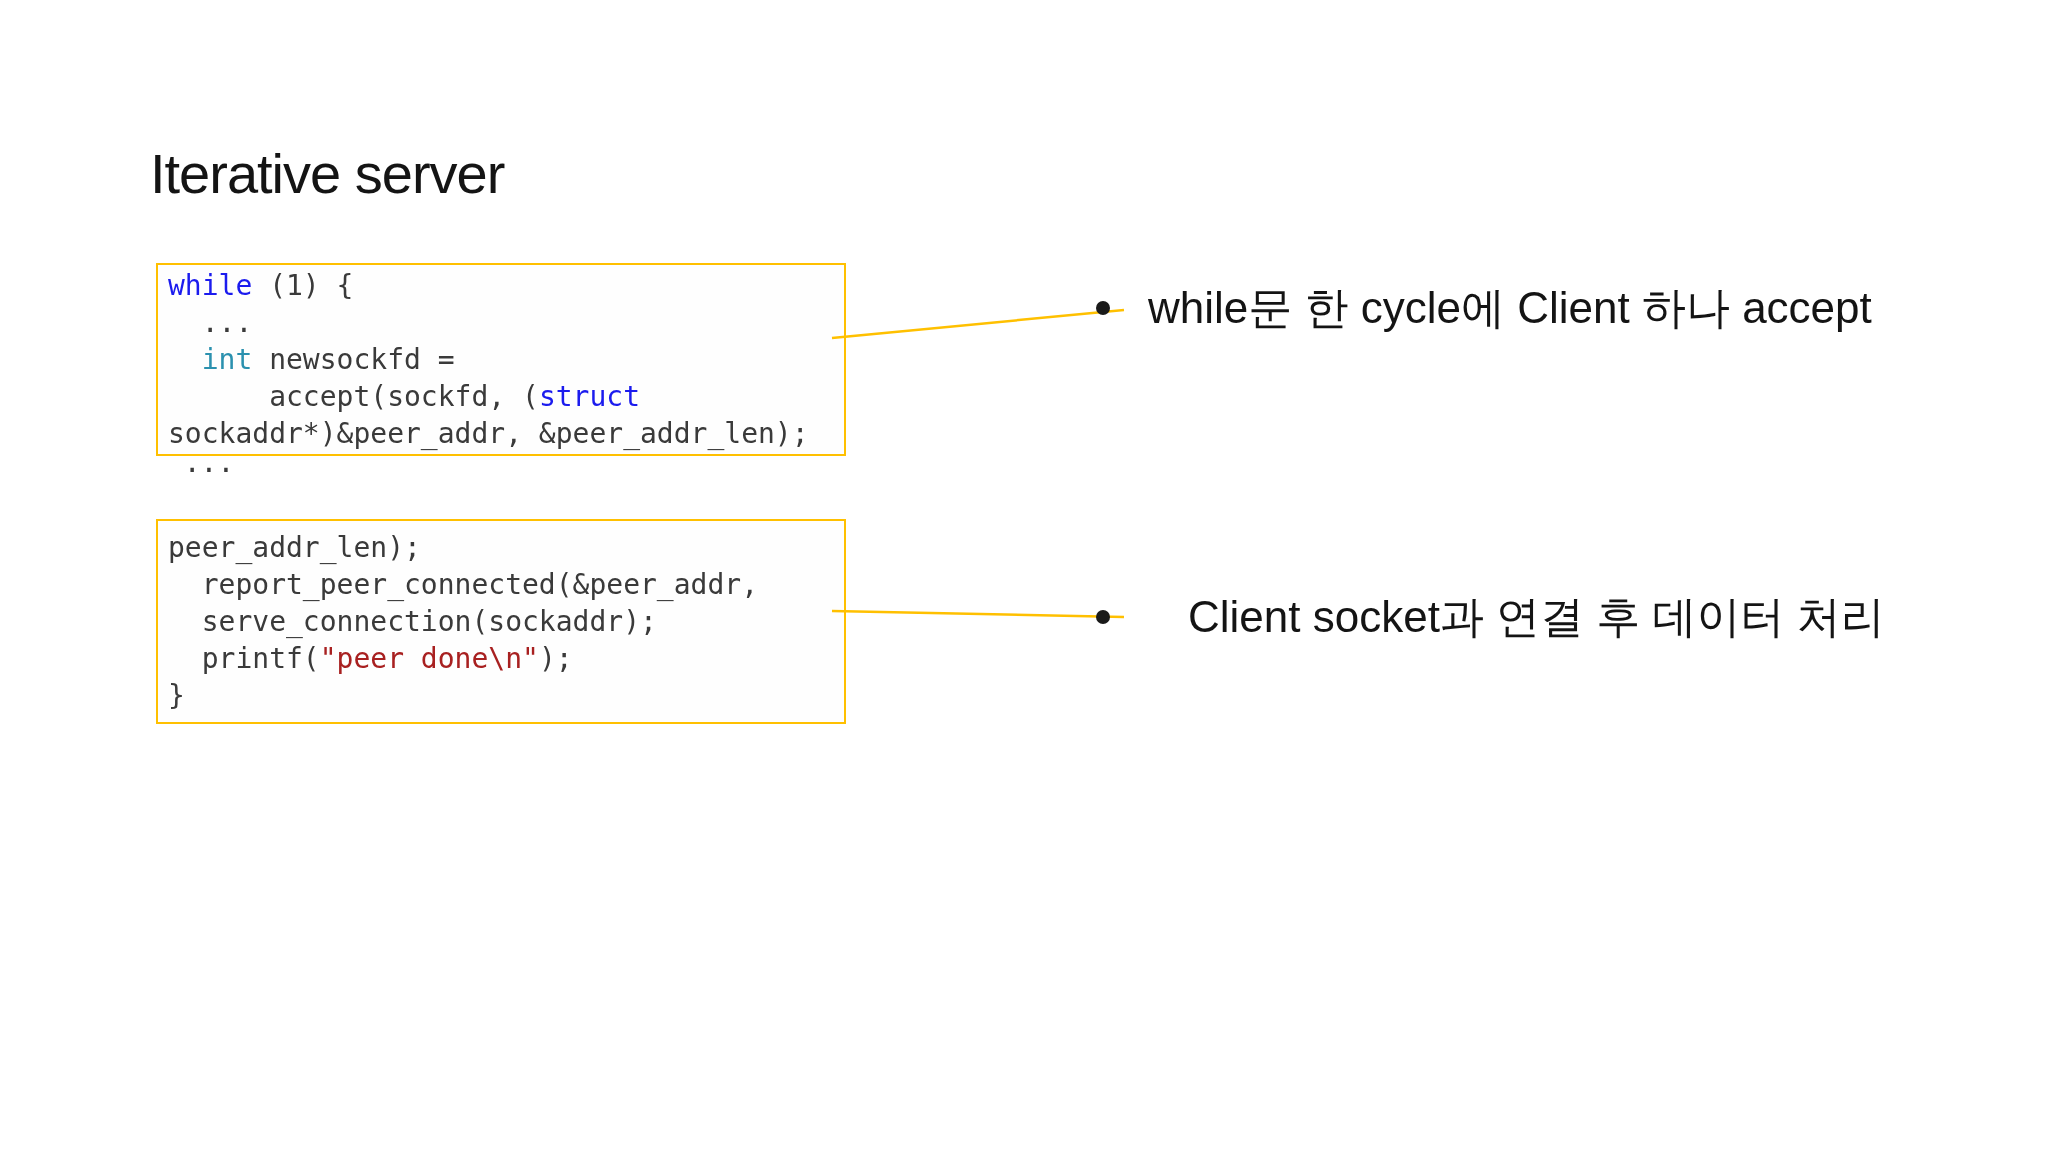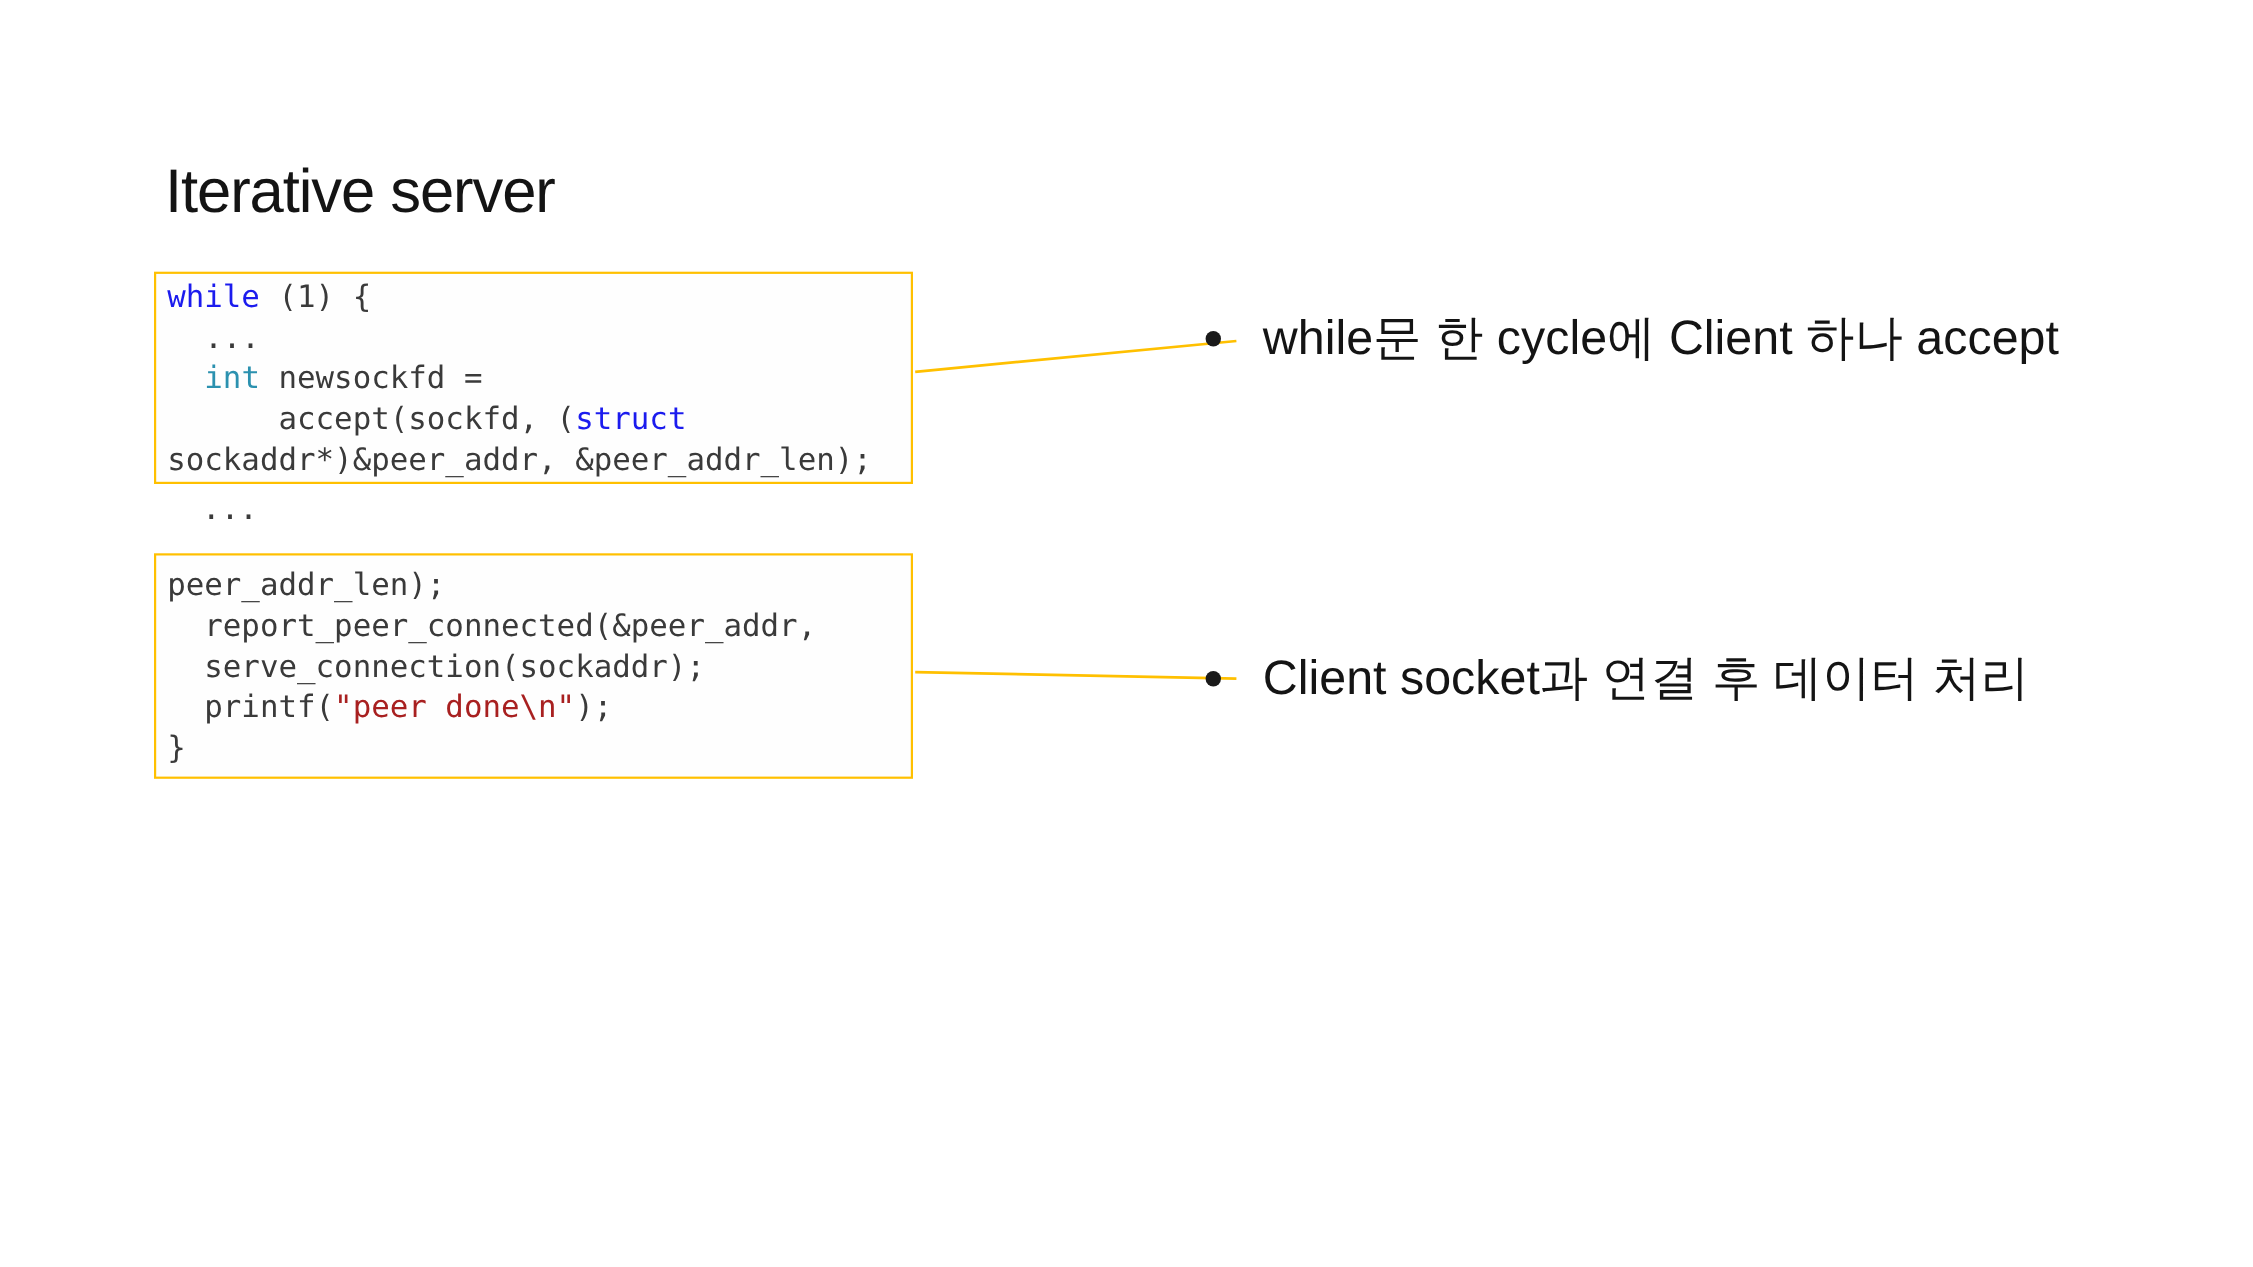--- a/index.html
+++ b/index.html
@@ -26,21 +26,21 @@
     letter-spacing:-1px;
     color:var(--text);
     font-weight:400;
   }
   .code-box{
     position:absolute;
     left:140px;
     box-sizing:border-box;
     border:2px solid var(--accent);
     background:#fefefe;
-    margin:0;
+    margin:16px;
     font-family:"DejaVu Sans Mono","Liberation Mono",monospace;
     font-size:28px;
     line-height:37px;
     color:var(--code);
     white-space:pre;
     padding:2px 0 0 10px;
     overflow:hidden;
   }
   .code-box-1{top:247px;width:690px;height:193px;}
   .code-box-2{top:503px;width:690px;height:205px;padding-top:8px;}
@@ -57,21 +57,21 @@
     white-space:pre;
   }
   .bullet-row{
     position:absolute;
     left:1096px;
     height:60px;
     display:flex;
     align-items:center;
   }
   .bullet-row-1{top:278px;}
-  .bullet-row-2{top:587px;}
+  .bullet-row-2{top:587px;gap:40px;}
   .bullet-row-3{top:890px;}
   .bullet-dot{
     width:14px;height:14px;
     border-radius:50%;
     background:#1a1a1a;
     flex:0 0 auto;
     margin-right:38px;
     position:relative;z-index:2;
   }
   .bullet-label{

